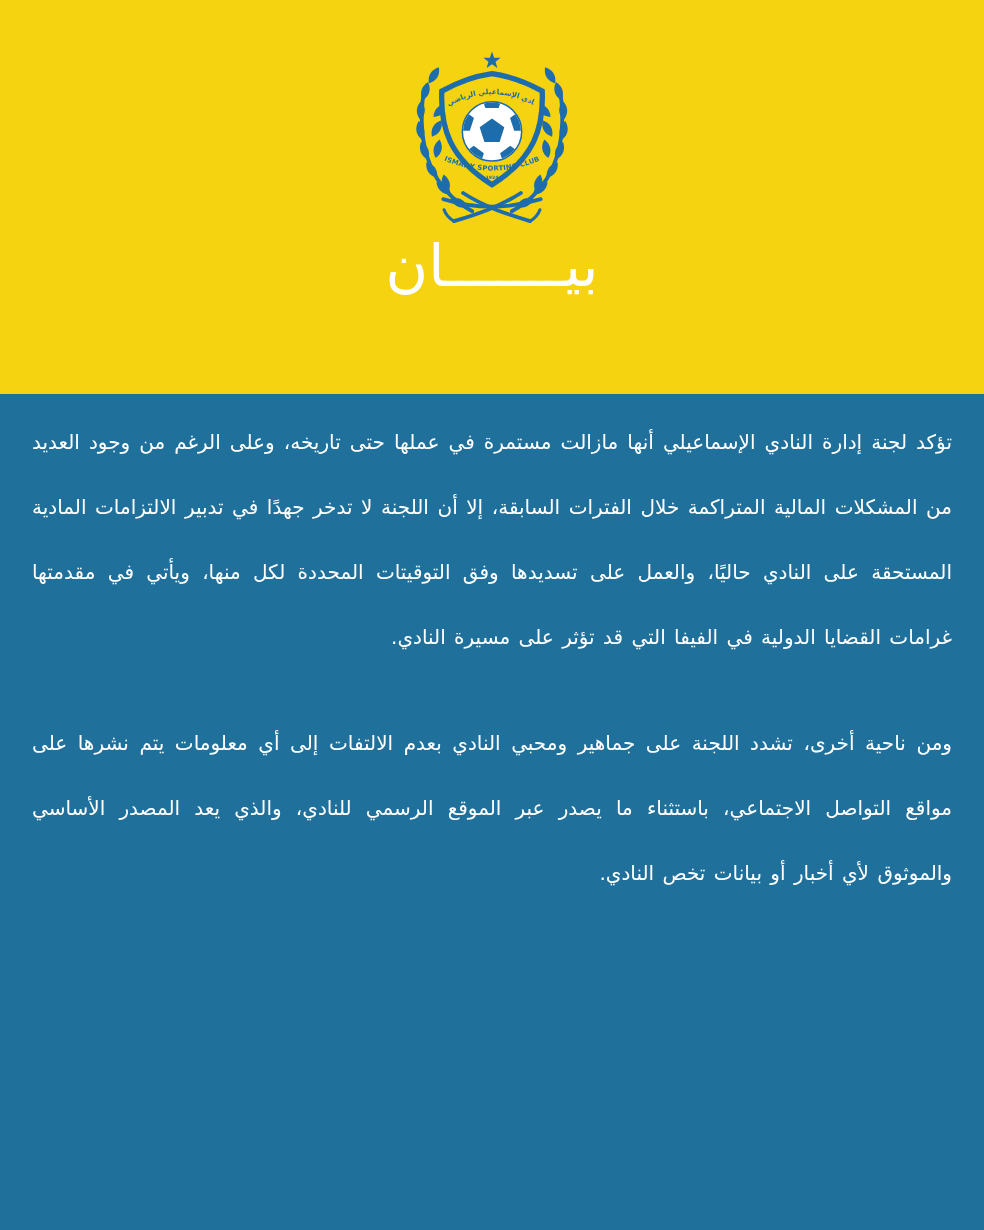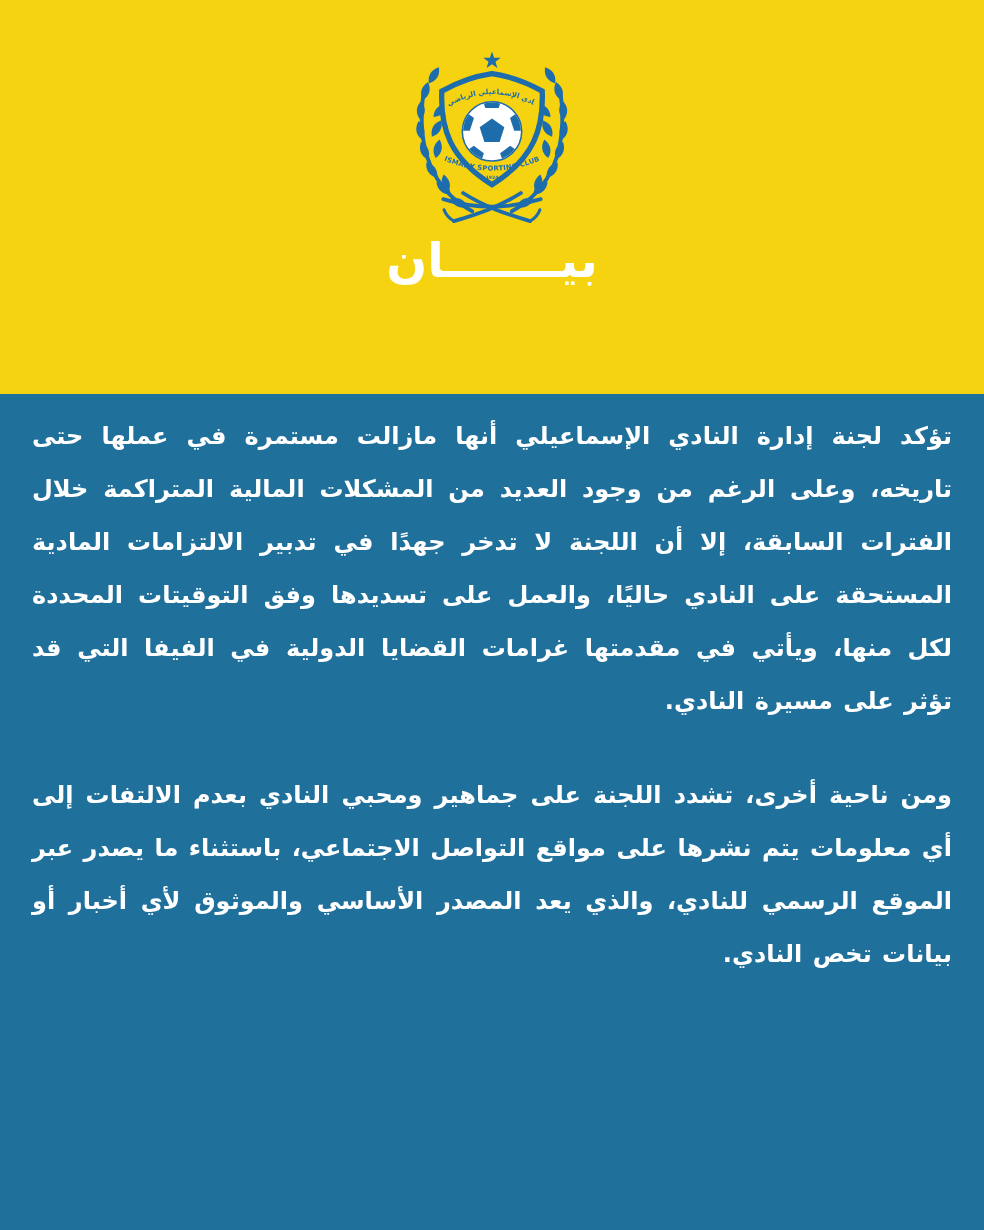--- a/index.html
+++ b/index.html
@@ -34,35 +34,35 @@
   .crest .shield-bg{fill:var(--background-yellow);stroke:var(--logo-blue);}
   .crest .ball{fill:#FFFFFF;stroke:var(--logo-blue);}
   .crest-text{
     fill:var(--logo-blue);
     font-family:"DejaVu Sans",sans-serif;
     font-weight:bold;
   }
   .page-title{
     margin-top:4px;
     color:var(--text-white);
-    font-size:48px;
-    font-weight:bold;
+    font-size:58px;
+    font-weight:normal;
     letter-spacing:1px;
     line-height:1.2;
   }
   
   .body{
     direction:rtl;
     padding:16px 32px 0 32px;
     color:var(--text-white);
   }
   .body p{
-    font-size:24px;
-    font-weight:bold;
-    line-height:53px;
+    font-size:20px;
+    font-weight:normal;
+    line-height:65px;
     text-align:justify;
     margin-bottom:41px;
     word-spacing:2px;
   }
 </style>
 </head>
 <body>
 
 <div class="poster">
 

